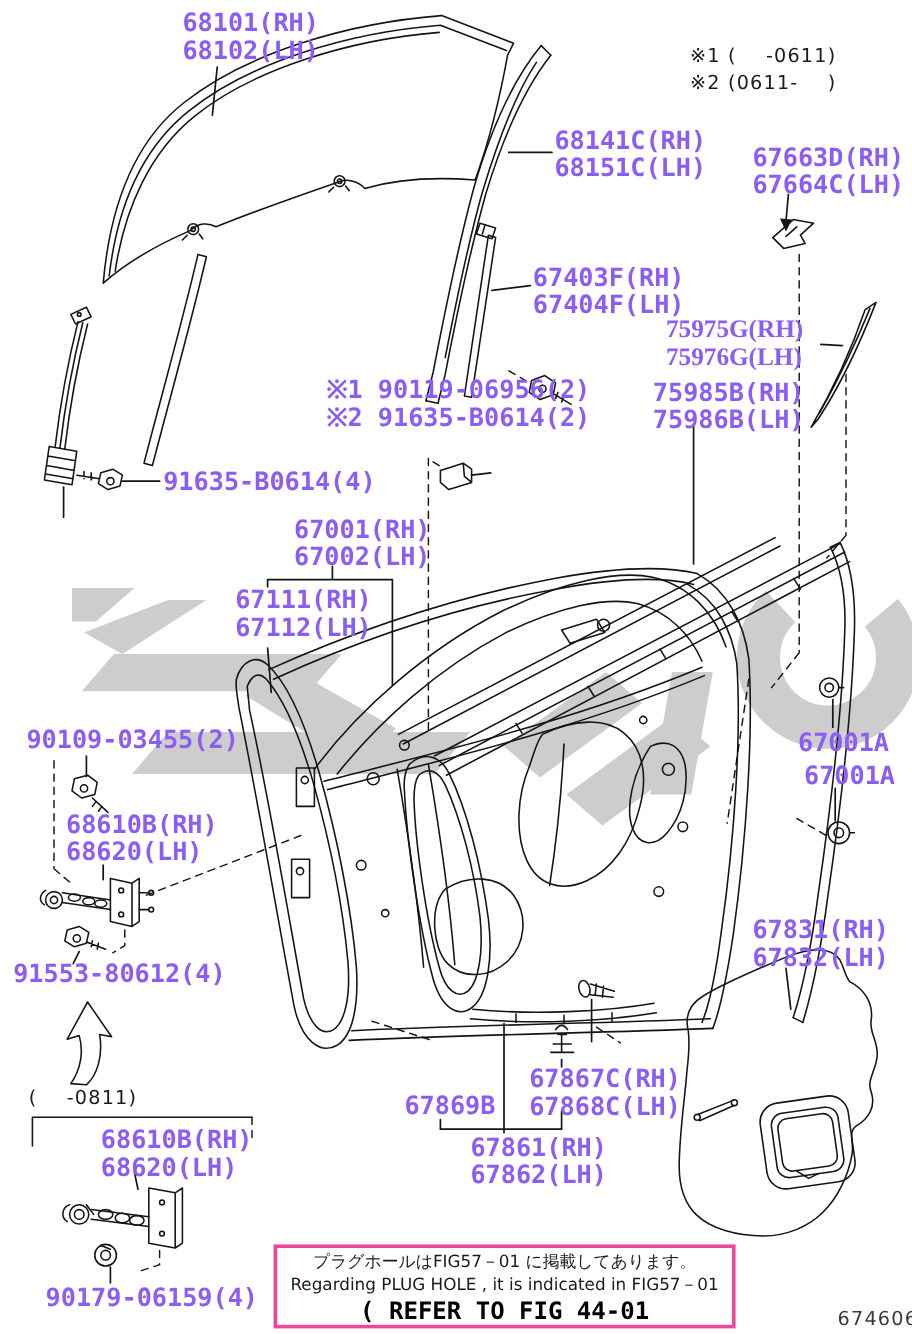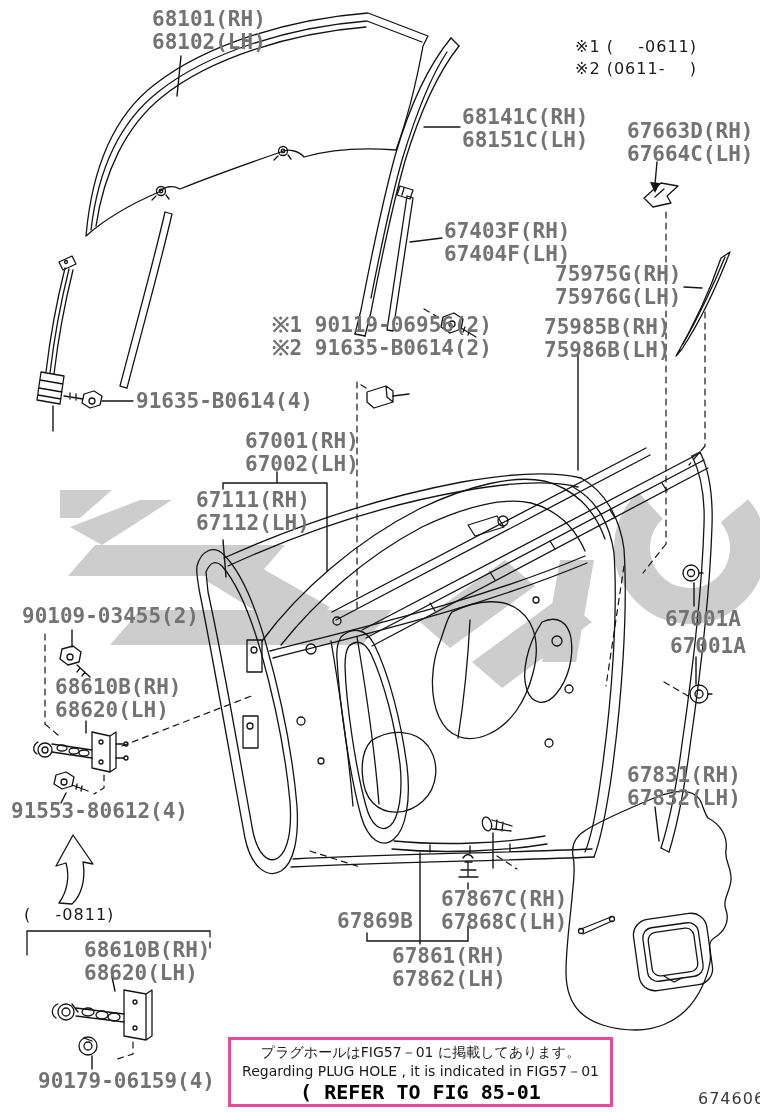--- a/index.html
+++ b/index.html
@@ -1,20 +1,20 @@
 <!DOCTYPE html>
 <html><head>
 <meta charset="utf-8">
 <style>
   html,body{margin:0;padding:0;background:#ffffff;}
   #stage{position:relative;width:760px;height:1112px;background:#ffffff;overflow:hidden;
          font-family:"DejaVu Sans Mono",monospace;}
   #art{position:absolute;left:0;top:0;z-index:1;}
   #labels{position:absolute;left:0;top:0;width:760px;height:1112px;z-index:2;pointer-events:none;}
-  .lbl{position:absolute;white-space:pre;color:#737373;}
+  .lbl{position:absolute;white-space:pre;color:#8b5cf6;}
   .lbl.part{font:700 21px/23px "DejaVu Sans Mono",monospace;letter-spacing:0px;}
   .lbl.note{font:400 16px/22px "DejaVu Sans",sans-serif;letter-spacing:1px;color:#1a1a1a;}
   #infobox{position:absolute;left:228px;top:1037px;width:379px;height:64px;border:3px solid #ec4899;
            background:#fff;z-index:2;text-align:center;}
   #infobox .ja,#infobox .en{font:400 14px/19px "DejaVu Sans",sans-serif;color:#1a1a1a;}
   #infobox .ja{margin-top:3px;}
   #infobox .ref{font:700 20px/22px "DejaVu Sans Mono",monospace;color:#000;}
   #figcode{position:absolute;left:698px;top:1090px;font:400 16px/18px "DejaVu Sans",sans-serif;
            color:#3a3a3a;z-index:2;letter-spacing:1px;}
 </style>
@@ -265,21 +265,21 @@
       <div class="lbl part" style="left: 152px; top: 8px;">68101(RH)
 68102(LH)</div>
       <div class="lbl note" style="left: 575px; top: 36px; text-align: center;">※1 (    -0611)</div>
       <div class="lbl note" style="left: 575px; top: 58px;">※2 (0611-    )</div>
       <div class="lbl part" style="left: 462px; top: 106px;">68141C(RH)
 68151C(LH)</div>
       <div class="lbl part" style="left: 627px; top: 120px;">67663D(RH)
 67664C(LH)</div>
       <div class="lbl part" style="left: 444px; top: 220px;">67403F(RH)
 67404F(LH)</div>
-      <div class="lbl part" style="left: 555px; top: 263px;">75975G(RH)
+      <div class="lbl part" style="left: 555px; top: 263px; font-family: Liberation Serif, serif;">75975G(RH)
 75976G(LH)</div>
       <div class="lbl part" style="left: 544px; top: 316px;">75985B(RH)
 75986B(LH)</div>
       <div class="lbl part" style="left: 252px; top: 314px; margin-left: 20px;">※1 90119-06956(2)
 ※2 91635-B0614(2)</div>
       <div class="lbl part" style="left: 136px; top: 390px;">91635-B0614(4)</div>
       <div class="lbl part" style="left: 245px; top: 430px;">67001(RH)
 67002(LH)</div>
       <div class="lbl part" style="left: 196px; top: 489px;">67111(RH)
 67112(LH)</div>
@@ -298,17 +298,17 @@
 67862(LH)</div>
       <div class="lbl part" style="left: 665px; top: 608px;">67001A</div>
       <div class="lbl part" style="left: 670px; top: 635px;">67001A</div>
       <div class="lbl part" style="left: 627px; top: 764px;">67831(RH)
 67832(LH)</div>
     </div>
 
   <div id="infobox">
     <div class="ja">プラグホールはFIG57－01 に掲載してあります。</div>
     <div class="en">Regarding PLUG HOLE , it is indicated in FIG57－01</div>
-    <div class="ref">( REFER TO FIG 85-01</div>
+    <div class="ref">( REFER TO FIG 44-01</div>
   </div>
 
   <div id="figcode">674606F</div>
 </div>
 
 </body></html>

